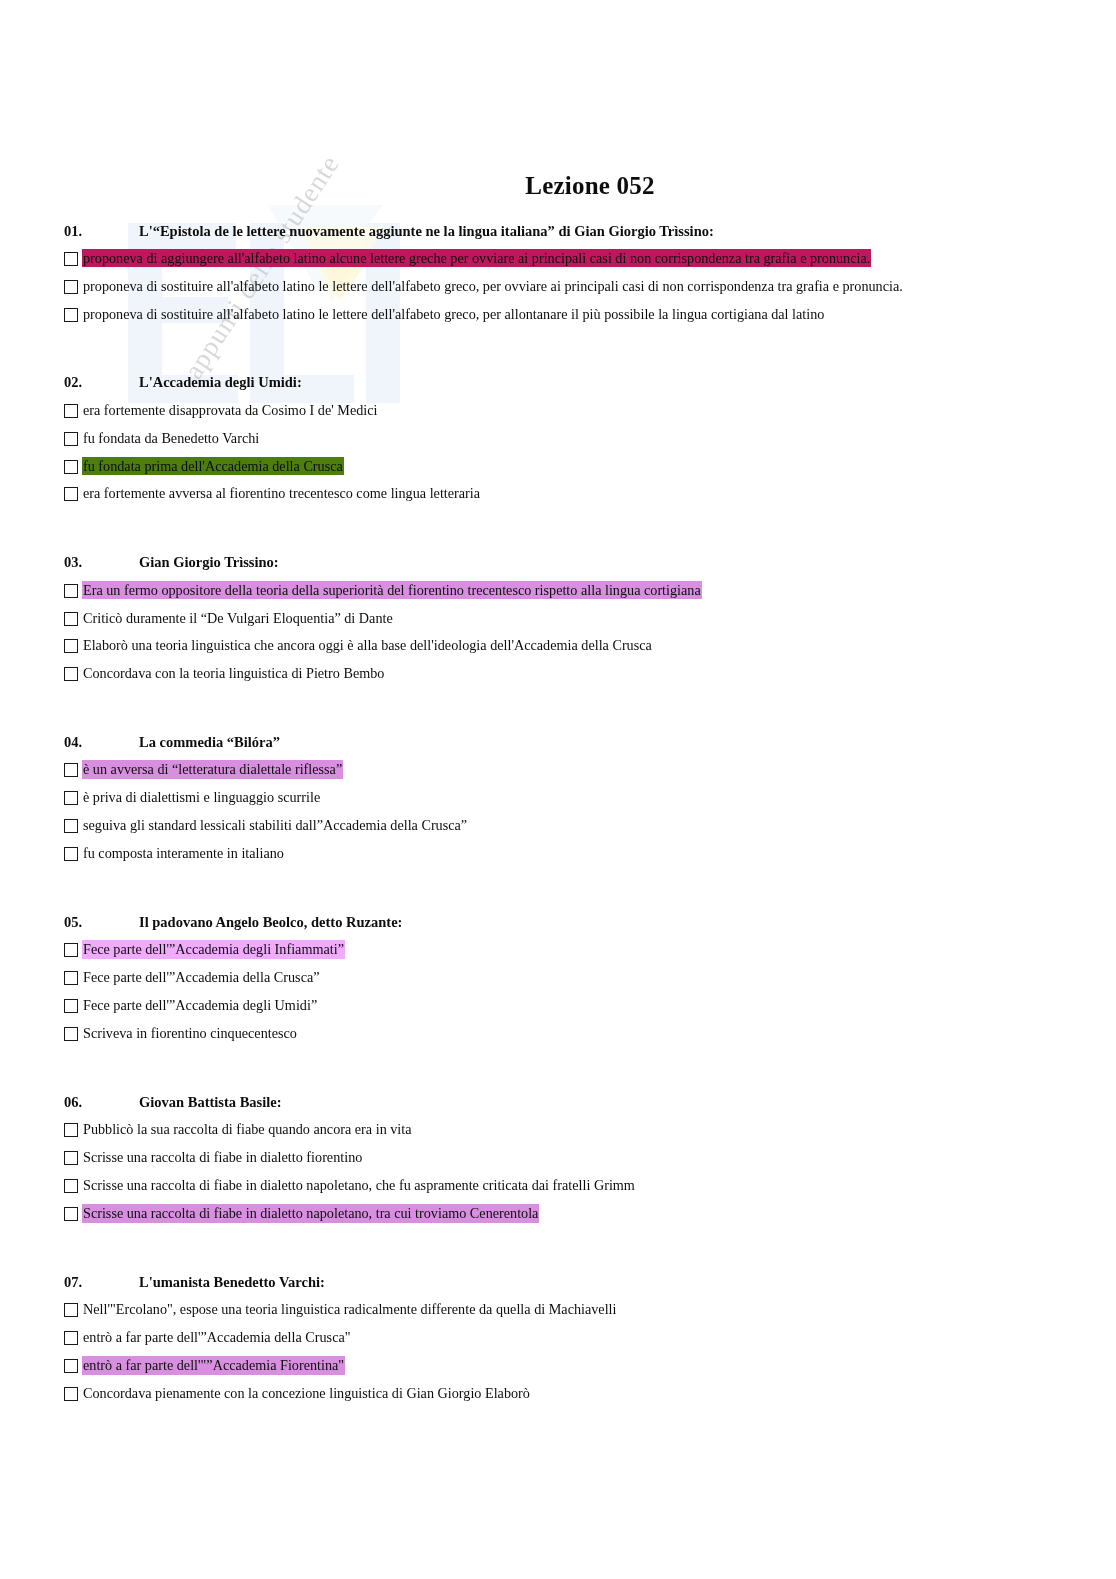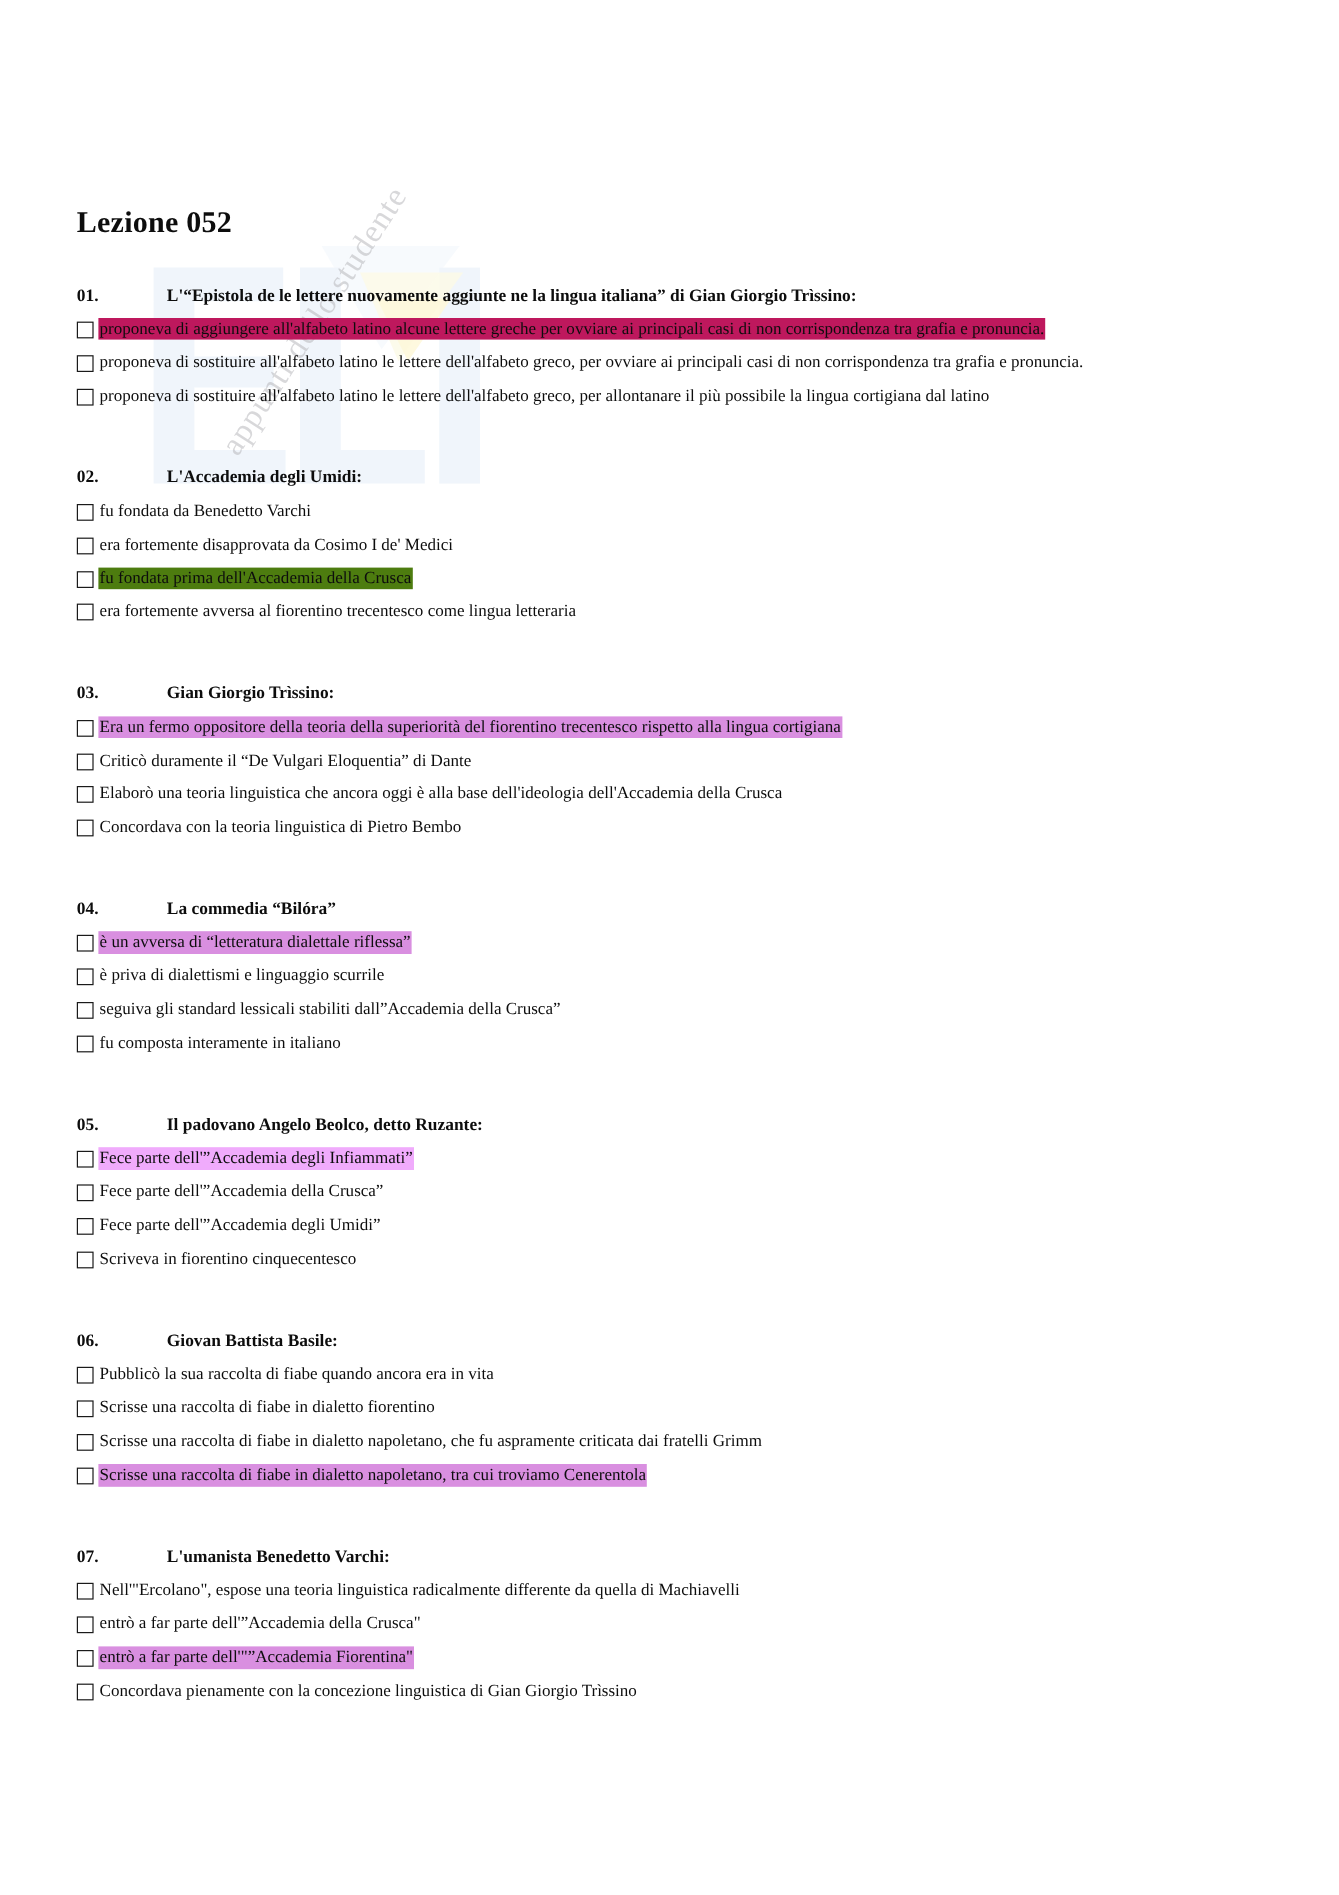--- a/index.html
+++ b/index.html
@@ -53,22 +53,23 @@
   
   #content {
     position: relative;
     z-index: 2;
     padding: 172px 0 0 64px;
   }
   .page-title {
     font-size: 25px;
     font-weight: bold;
     letter-spacing: 0.2px;
-    margin: 0 0 22px 0;
+    margin: 0 0 6px 0;
     line-height: 1.1;
+    text-align: center;
   }
   .question-block {
     margin-bottom: 6px;
   }
   .question-head {
     font-size: 14.5px;
     font-weight: bold;
     margin: 0 0 9px 0;
     line-height: 1.25;
     display: flex;
@@ -147,25 +148,25 @@
           </div>
           <div class="spacer-q"></div>
         </div>
         <div class="question-block">
           <div class="question-head">
             <span class="q-num">02.</span>
             <span class="q-text">L'Accademia degli Umidi:</span>
           </div>
           <div class="option-row">
             <span class="checkbox"></span>
+            <span class="option-text">era fortemente disapprovata da Cosimo I de' Medici</span>
+          </div>
+          <div class="option-row">
+            <span class="checkbox"></span>
             <span class="option-text">fu fondata da Benedetto Varchi</span>
-          </div>
-          <div class="option-row">
-            <span class="checkbox"></span>
-            <span class="option-text">era fortemente disapprovata da Cosimo I de' Medici</span>
           </div>
           <div class="option-row">
             <span class="checkbox"></span>
             <span class="option-text hl" style="background: #4d7c0f;">fu fondata prima dell'Accademia della Crusca</span>
           </div>
           <div class="option-row">
             <span class="checkbox"></span>
             <span class="option-text">era fortemente avversa al fiorentino trecentesco come lingua letteraria</span>
           </div>
           <div class="spacer-q"></div>
@@ -274,20 +275,20 @@
           <div class="option-row">
             <span class="checkbox"></span>
             <span class="option-text">entrò a far parte dell'”Accademia della Crusca"</span>
           </div>
           <div class="option-row">
             <span class="checkbox"></span>
             <span class="option-text hl" style="background: rgb(217, 143, 224);">entrò a far parte dell'"”Accademia Fiorentina"</span>
           </div>
           <div class="option-row">
             <span class="checkbox"></span>
-            <span class="option-text">Concordava pienamente con la concezione linguistica di Gian Giorgio Trìssino</span>
+            <span class="option-text">Concordava pienamente con la concezione linguistica di Gian Giorgio Elaborò</span>
           </div>
           <div class="spacer-q"></div>
         </div>
       </div>
   </div>
 
 </div>
 
 </body></html>

